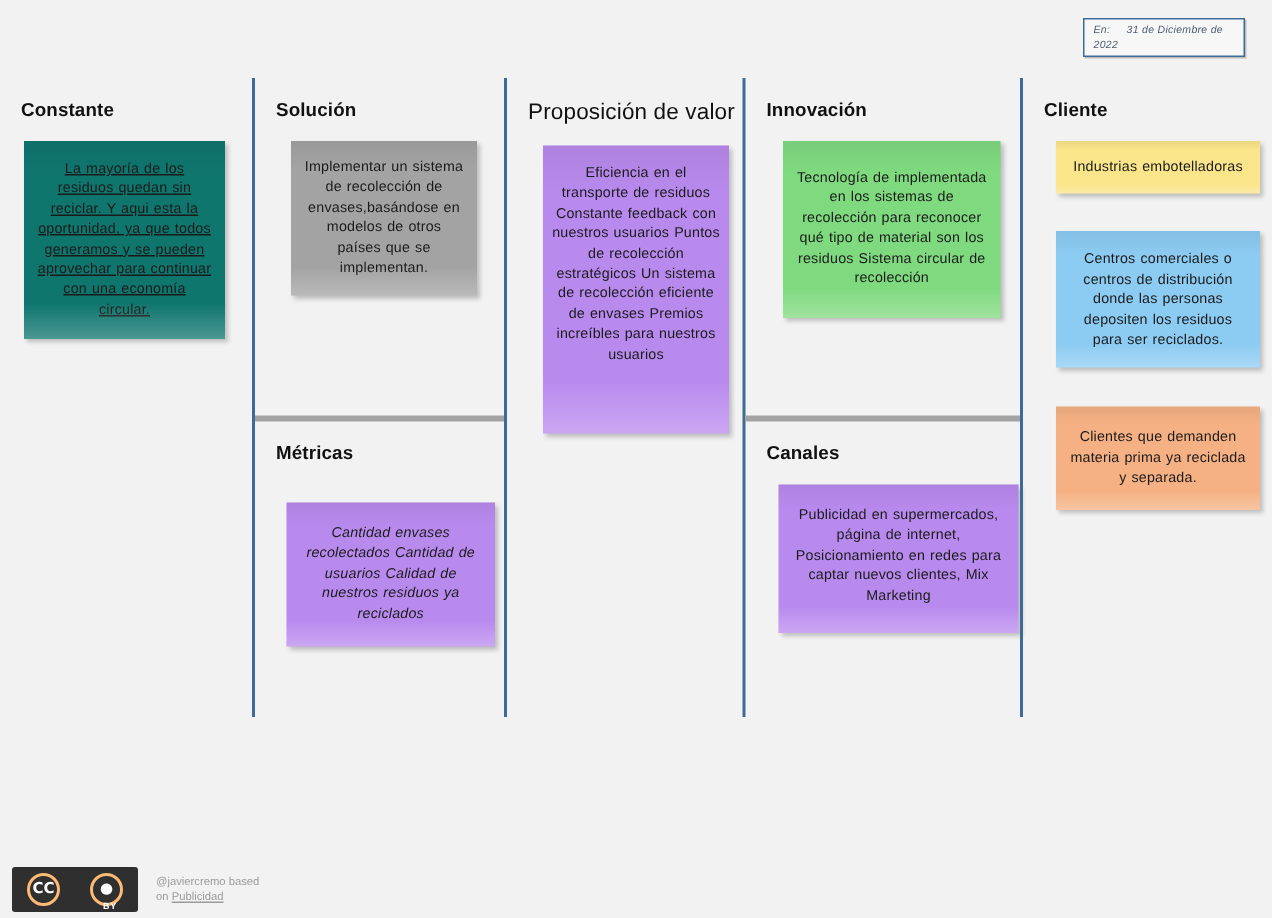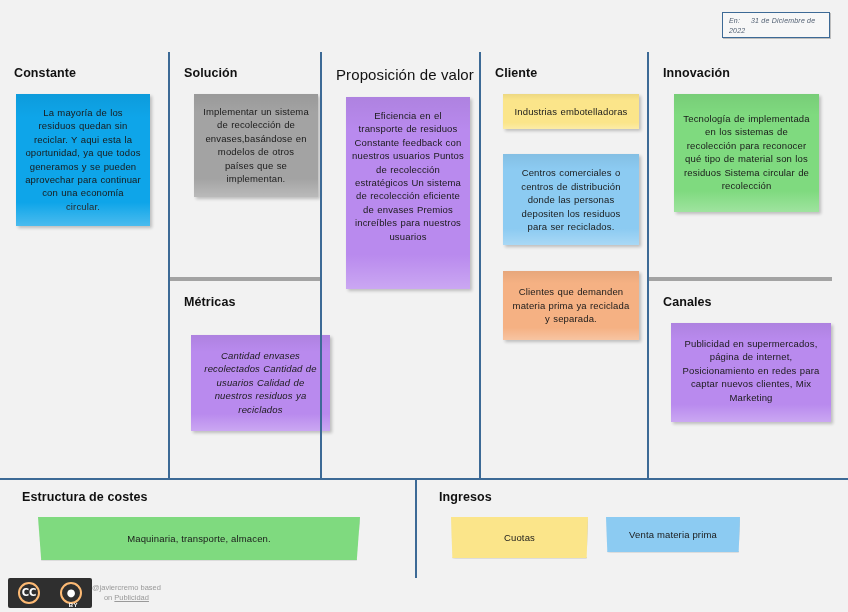--- a/index.html
+++ b/index.html
@@ -51,21 +51,21 @@
   .col {
     position: relative;
     height: 100%;
     border-left: 2px solid #3d6a96;
     display: flex;
     flex-direction: column;
   }
   .col:first-child { border-left: none; }
 
   .col-problema     { width: 168px; }
-  .col-solucion     { width: 152px; }
+  .col-solucion     { width: 168px; }
   .col-propuesta    { width: 159px; }
   .col-innovacion   { width: 185px; }
   .col-cliente      { width: 168px; }
 
   .cell {
     position: relative;
     padding: 14px 10px 6px 10px;
     flex: 1 1 auto;
     overflow: visible;
   }
@@ -98,21 +98,21 @@
   }
   .note::after {
     content: "";
     position: absolute;
     left: 0; top: 0;
     width: 100%; height: 100%;
     background: linear-gradient(180deg, rgba(0,0,0,0.06) 0%, rgba(0,0,0,0) 18%, rgba(0,0,0,0) 82%, rgba(255,255,255,0.25) 100%);
     pointer-events: none;
   }
 
-  .n-yellow { background: #0ea5e9; }
+  .n-yellow { background: #0f766e; text-decoration: underline; }
   .n-yellow2 { background: #fbe58a; }
   .n-pink   { background: #a3a3a3; }
   .n-purple { background: #b98aee; }
   .n-green  { background: #7fda7f; }
   .n-blue   { background: #8ccbf2; }
   .n-orange { background: #f5b183; }
 
   
   .note-problema {
     width: 134px; margin: 14px 0 0 6px; padding: 12px 8px 13px 8px;
@@ -209,25 +209,25 @@
   }
   .cc-by-label {
     position: absolute;
     bottom: 0px; right: 14px;
     font-size: 6px;
     color: #ffffff;
     font-weight: bold;
     letter-spacing: .5px;
   }
   .cc-text {
-    margin-left: 0;
+    margin-left: 12px;
     font-size: 7.5px;
     color: #9a9a9a;
     line-height: 10px;
-    text-align: center;
+    text-align: left;
   }
   .cc-text .lnk { text-decoration: underline; }
 </style>
 </head>
 <body>
 
 <div id="canvas-root">
 
   <div class="date-box">
     <span class="dlabel">En:</span><span class="dval">31 de Diciembre de 2022</span>
@@ -250,63 +250,45 @@
       <div class="cell split-bottom">
         <div class="cell-title">Métricas</div>
         <div class="note n-purple note-metricas">Cantidad envases recolectados Cantidad de usuarios Calidad de nuestros residuos ya reciclados</div>
       </div>
     </div>
 
     <div class="col col-propuesta">
       <div class="cell">
         <div class="cell-title light">Proposición de valor</div>
         <div class="note n-purple note-propuesta">Eficiencia en el transporte de residuos Constante feedback con nuestros usuarios Puntos de recolección estratégicos Un sistema de recolección eficiente de envases Premios increíbles para nuestros usuarios</div>
+      </div>
+    </div>
+
+    <div class="col col-innovacion">
+      <div class="cell" style="flex:0 0 225px;">
+        <div class="cell-title">Innovación</div>
+        <div class="note n-green note-innovacion">Tecnología de implementada en los sistemas de recolección para reconocer qué tipo de material son los residuos Sistema circular de recolección</div>
+      </div>
+      <div class="cell split-bottom">
+        <div class="cell-title">Canales</div>
+        <div class="note n-purple note-canales">Publicidad en supermercados, página de internet, Posicionamiento en redes para captar nuevos clientes, Mix Marketing</div>
       </div>
     </div>
 
     <div class="col col-cliente">
       <div class="cell">
         <div class="cell-title">Cliente</div>
         <div class="note n-yellow2 note-cliente-1">Industrias embotelladoras</div>
         <div class="note n-blue note-cliente-2">Centros comerciales o centros de distribución donde las personas depositen los residuos para ser reciclados.</div>
         <div class="note n-orange note-cliente-3">Clientes que demanden materia prima ya reciclada y separada.</div>
       </div>
     </div>
 
-    <div class="col col-innovacion">
-      <div class="cell" style="flex:0 0 225px;">
-        <div class="cell-title">Innovación</div>
-        <div class="note n-green note-innovacion">Tecnología de implementada en los sistemas de recolección para reconocer qué tipo de material son los residuos Sistema circular de recolección</div>
-      </div>
-      <div class="cell split-bottom">
-        <div class="cell-title">Canales</div>
-        <div class="note n-purple note-canales">Publicidad en supermercados, página de internet, Posicionamiento en redes para captar nuevos clientes, Mix Marketing</div>
-      </div>
-    </div>
-
   </div>
 
-  <div class="grid-bottom">
-
-    <div class="bcol bcol-costes">
-      <div class="cell-title">Estructura de costes</div>
-      <div class="bnotes">
-        <div class="note-skew n-green note-costes">Maquinaria, transporte, almacen.</div>
-      </div>
-    </div>
-
-    <div class="bcol bcol-ingresos">
-      <div class="cell-title">Ingresos</div>
-      <div class="bnotes">
-        <div class="note-skew n-yellow2 note-cuotas">Cuotas</div>
-        <div class="note-skew n-blue note-venta">Venta materia prima</div>
-      </div>
-    </div>
-
-  </div>
 
   <div class="cc-footer">
     <div class="cc-badge">
       <div class="cc-circ">CC</div>
       <div class="cc-circ">●</div>
       <div class="cc-by-label">BY</div>
     </div>
     <div class="cc-text">
       <div>@javiercremo based</div>
       <div><span>on </span><span class="lnk">Publicidad</span></div>

